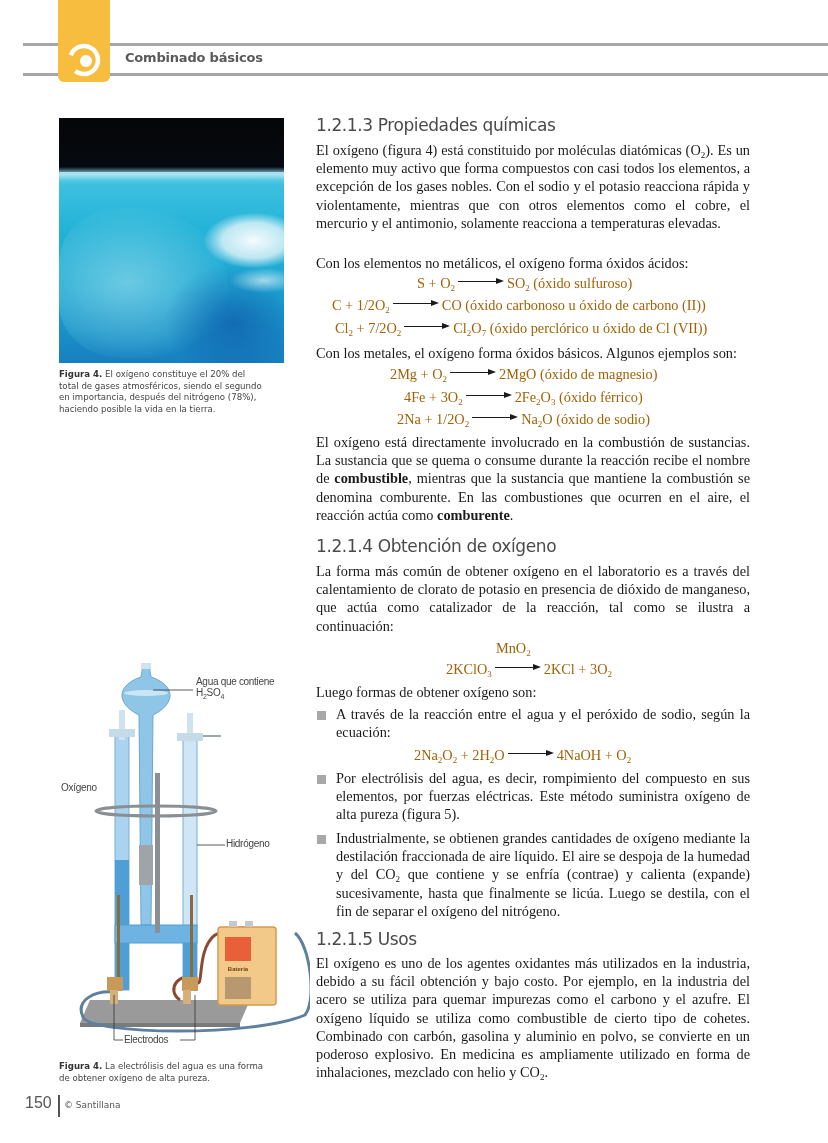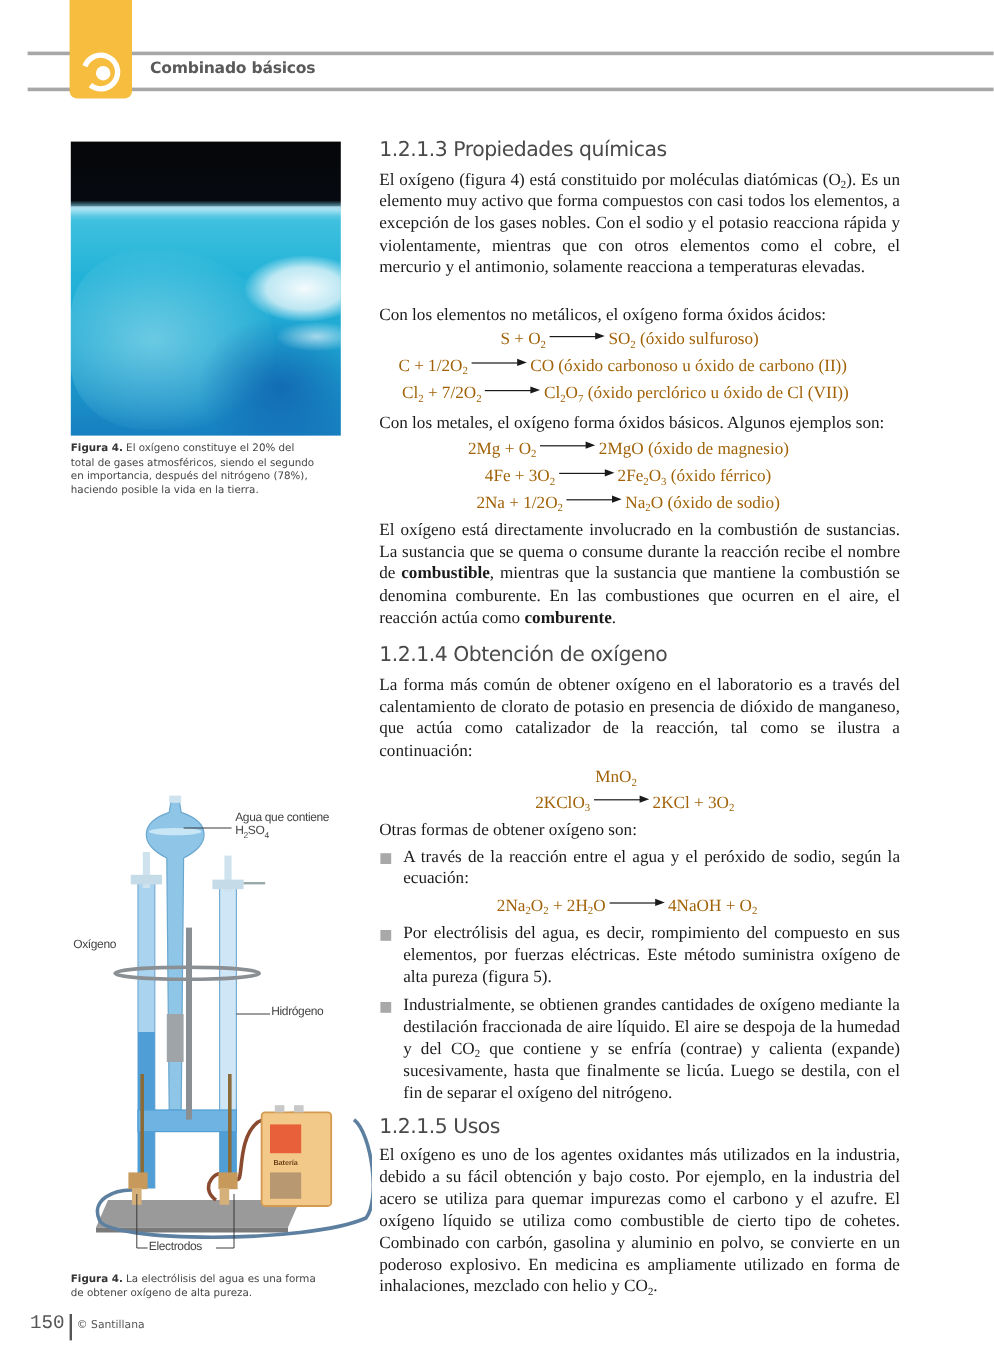--- a/index.html
+++ b/index.html
@@ -37,21 +37,21 @@
   .eq { position: absolute; font-family: "Liberation Serif", serif; font-size: 14.3px; color: #a16207; white-space: nowrap; }
   .eq sub { font-size: 9px; vertical-align: -3px; line-height: 0; }
   .p sub { font-size: 9px; vertical-align: -3px; line-height: 0; }
   .arrow { display: inline-block; position: relative; width: 46px; height: 10px; vertical-align: 1px; margin: 0 3px; }
   .arrow::before { content: ""; position: absolute; left: 0; right: 6px; top: 4px; height: 1px; background: #1a1a1a; }
   .arrow::after { content: ""; position: absolute; right: 0; top: 1px; border-left: 8px solid #1a1a1a; border-top: 3.5px solid transparent; border-bottom: 3.5px solid transparent; }
 
   .bullet-sq { position: absolute; width: 9px; height: 9px; background: #a8a8a8; }
   .bullet-text { position: absolute; left: 336px; width: 414px; font-family: "Liberation Serif", serif; font-size: 14.3px; line-height: 18.2px; color: #1a1a1a; text-align: justify; }
 
-  .footer-num { position: absolute; left: 25px; top: 1094px; font-family: Liberation Mono, monospace; font-size: 16px; color: #555; }
+  .footer-num { position: absolute; left: 25px; top: 1094px; font-family: Liberation Sans, sans-serif; font-size: 16px; color: #555; }
   .footer-bar { position: absolute; left: 58px; top: 1095px; width: 2px; height: 22px; background: #555; }
   .footer-copy { position: absolute; left: 64px; top: 1100px; font-family: "DejaVu Sans", sans-serif; font-size: 9px; color: #555; }
 </style>
 </head>
 <body>
 
 <div class="hdr-line" style="top:43px;"></div>
 <div class="hdr-line" style="top:73px;"></div>
 <div class="hdr-tab"></div>
 <svg class="hdr-logo" viewBox="0 0 42 36">
@@ -159,21 +159,21 @@
 <div class="col" style="top:433px;">
   <p class="p"><span>El oxígeno está directamente involucrado en la combustión de sustancias. La sustancia que se quema o consume durante la reacción recibe el nombre de </span><b>combustible</b><span>, mientras que la sustancia que mantiene la combustión se denomina comburente. En las combustiones que ocurren en el aire, el reacción actúa como </span><b>comburente</b><span>.</span></p>
 </div>
 
 <div class="h2" style="top:536px;">1.2.1.4 Obtención de oxígeno</div>
 <div class="col" style="top:562px;">
   <p class="p">La forma más común de obtener oxígeno en el laboratorio es a través del calentamiento de clorato de potasio en presencia de dióxido de manganeso, que actúa como catalizador de la reacción, tal como se ilustra a continuación:</p>
 </div>
 <div class="eq" style="left:496px; top:640px;">MnO<sub>2</sub></div>
 <div class="eq" style="left:446px; top:661px;">2KClO<sub>3</sub><span class="arrow"></span>2KCl + 3O<sub>2</sub></div>
-<div class="col" style="top:683px;">Otras formas de obtener oxígeno son:</div>
+<div class="col" style="top:683px;">Luego formas de obtener oxígeno son:</div>
 
 <div class="bullet-sq" style="left:317px; top:711px;"></div>
 <div class="bullet-text" style="top:705px;">A través de la reacción entre el agua y el peróxido de sodio, según la ecuación:</div>
 <div class="eq" style="left:414px; top:747px;">2Na<sub>2</sub>O<sub>2</sub> + 2H<sub>2</sub>O<span class="arrow"></span>4NaOH + O<sub>2</sub></div>
 
 <div class="bullet-sq" style="left:317px; top:775px;"></div>
 <div class="bullet-text" style="top:769px;">Por electrólisis del agua, es decir, rompimiento del compuesto en sus elementos, por fuerzas eléctricas. Este método suministra oxígeno de alta pureza (figura 5).</div>
 
 <div class="bullet-sq" style="left:317px; top:835px;"></div>
 <div class="bullet-text" style="top:829px;">

